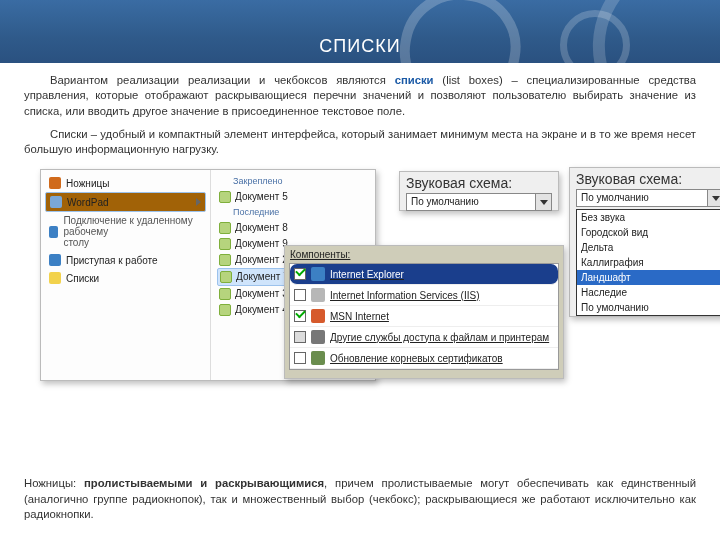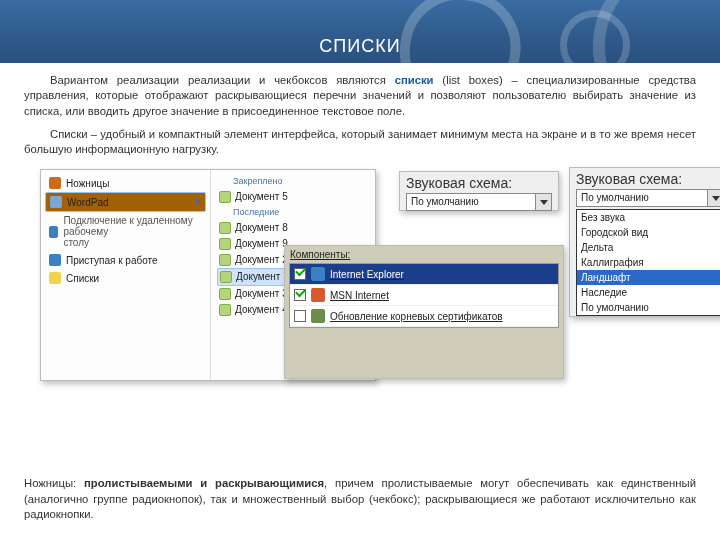--- a/index.html
+++ b/index.html
@@ -37,21 +37,21 @@
   
   .w3 { left: 545px; top: 2px; width: 162px; height: 150px; padding:3px 6px; background:#efefef;}
   .ddlist { border:1px solid #333; background:#fff; margin-top:2px;}
   .ddlist .opt { padding:2px 4px;}
   .ddlist .opt.sel { background:#2a6ac6; color:#fff;}
   
   .w4 { left: 260px; top: 80px; width: 280px; height: 134px; background:#cfcdb9;text-decoration:underline;}
   .w4 .title { background:#cfcdb9; padding:3px 5px; font-size:10px;}
   .w4 .list { background:#fff; margin:0 4px 4px 4px; border:1px solid #999;}
   .w4 .row { display:flex; align-items:center; gap:5px; padding:3px 4px; border-bottom:1px solid #eee;}
-  .w4 .row.sel { background:#1a3e8c; color:#fff;}
+  .w4 .row.sel { background:#1a3e8c; color:#fff;border-radius:7px;}
   .cb { width:12px;height:12px; border:1px solid #666; background:#fff; position:relative; flex:0 0 12px;}
   .cb.on::after { content:""; position:absolute; left:1px; top:-1px; width:7px; height:4px; border-left:2px solid #0a0; border-bottom:2px solid #0a0; transform:rotate(-45deg);}
   .cb.grey { background:#dcdcdc;}
   .rowic { width:14px;height:14px; border-radius:2px;}
   .bottom { position:absolute; left:24px; right:24px; bottom:18px; text-align: justify; line-height:1.35; }
   .bottom .bi { font-weight: bold; }
 </style>
 </head>
 <body>
 
@@ -159,23 +159,33 @@
 
     <div class="win w4">
       <div class="title">Компоненты:</div>
       <div class="list">
         <div class="row sel">
             <span class="cb on"></span>
             <span class="rowic" style="background:#3c80c4"></span>
             <span>Internet Explorer</span>
           </div>
         <div class="row">
+            <span class="cb"></span>
+            <span class="rowic" style="background:#b7b7b7"></span>
+            <span>Internet Information Services (IIS)</span>
+          </div>
+        <div class="row">
             <span class="cb on"></span>
             <span class="rowic" style="background:#d65a2c"></span>
             <span>MSN Internet</span>
+          </div>
+        <div class="row">
+            <span class="cb grey"></span>
+            <span class="rowic" style="background:#777"></span>
+            <span>Другие службы доступа к файлам и принтерам</span>
           </div>
         <div class="row">
             <span class="cb"></span>
             <span class="rowic" style="background:#6a8d4e"></span>
             <span>Обновление корневых сертификатов</span>
           </div>
       </div>
     </div>
 
   </div>

